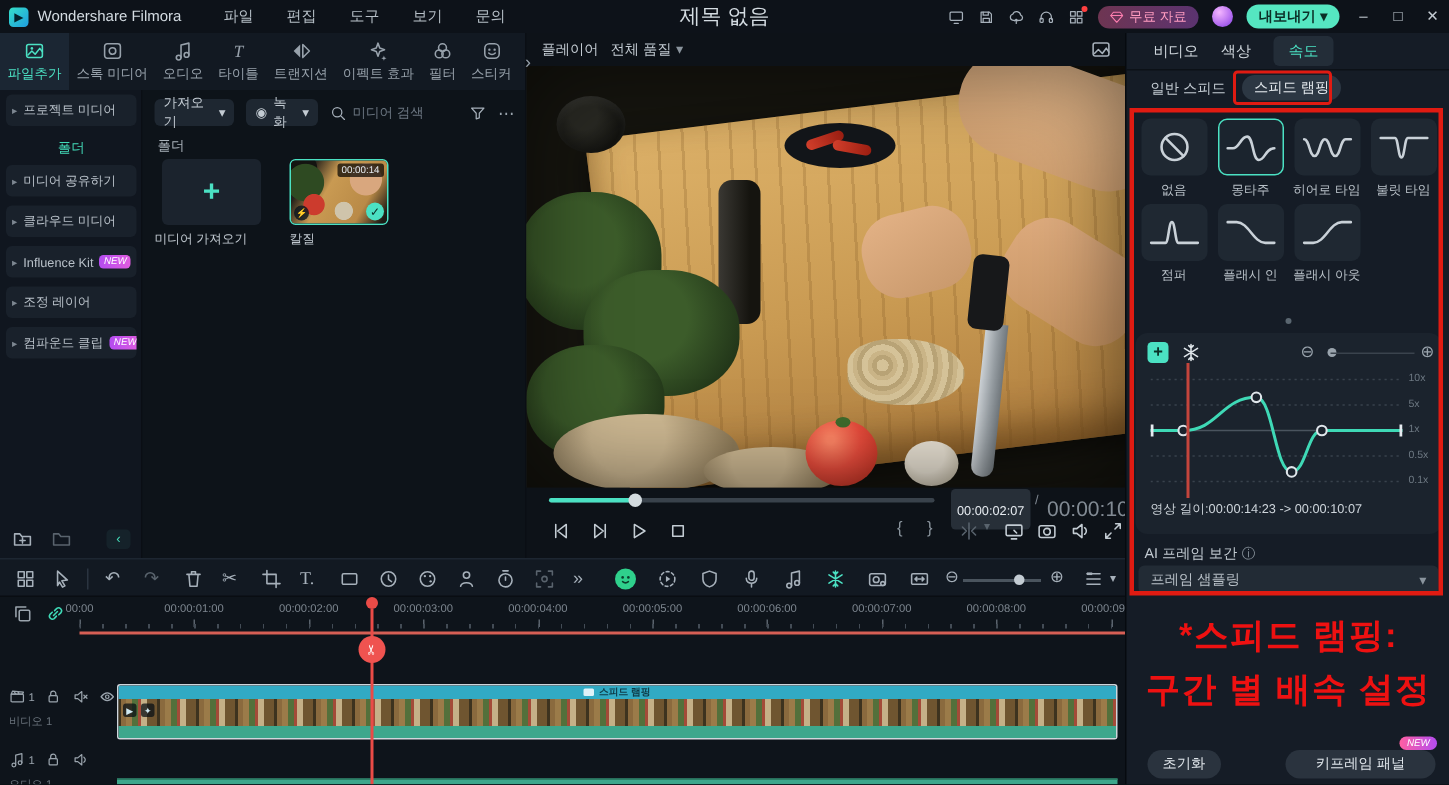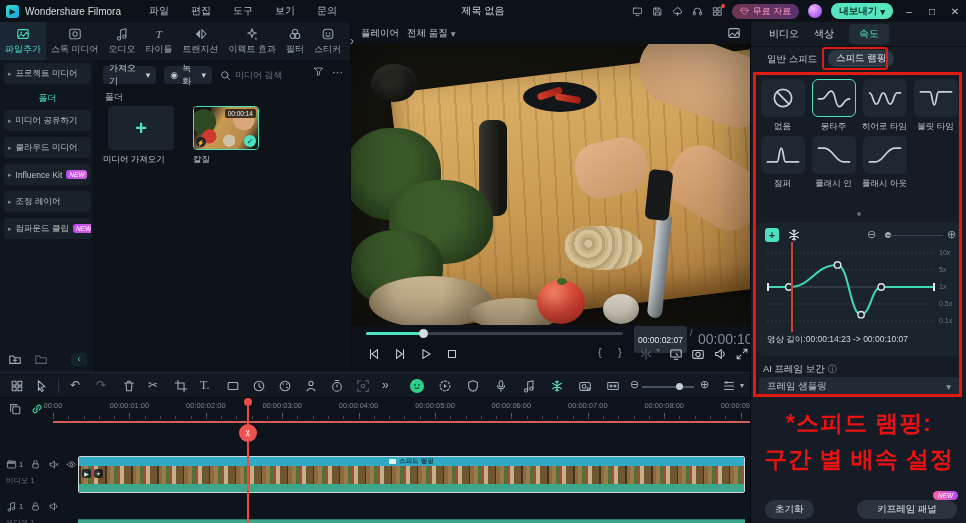--- a/index.html
+++ b/index.html
@@ -11,21 +11,21 @@
   .ic { display:inline-flex; align-items:center; justify-content:center; width:14px; height:14px; color:#a6b0ba; flex:0 0 auto; }
   .ic svg { width:100%; height:100%; }
   .ic-sm { width:11px; height:11px; }
 
   
   #titlebar { left:0; top:0; width:966px; height:22px; background:#0d1219; display:flex; align-items:center; z-index:50; }
   .logo { width:13px; height:13px; border-radius:3px; margin-left:6px; background:linear-gradient(135deg,#35e0c8,#1f9de0); display:flex; align-items:center; justify-content:center; color:#04222b; font-size:8px; }
   .appname { margin-left:6px; font-size:10px; color:#d4dce2; }
   .menus { margin-left:28px; display:flex; gap:22px; font-size:10px; color:#b6bfc7; }
   .menus span { cursor:default; }
-  .doc-title { position:absolute; left:50%; transform:translateX(-50%); font-size:10px; color:#d4dce2; }
+  .doc-title { position:absolute; left:50%; transform:translateX(-50%); font-size:14px; color:#d4dce2; }
   .tb-right { position:absolute; right:4px; display:flex; align-items:center; gap:9px; }
   .pill-free { height:15px; padding:0 8px; border-radius:8px; background:linear-gradient(90deg,#6e3552,#5b3370); display:flex; align-items:center; gap:4px; color:#ff9cc0; font-size:9px; }
   .pill-free .ic { width:9px; height:9px; color:#ff7fb1; }
   .avatar { width:14px; height:14px; border-radius:50%; background:radial-gradient(circle at 35% 30%,#f4b6ff,#b46cf0 60%,#7c3ee0); }
   .btn-export { height:16px; padding:0 8px; border-radius:9px; background:#55e6c1; color:#0b2f27; font-size:9.5px; font-weight:bold; display:flex; align-items:center; gap:3px; }
   .wctrl { font-size:10px; color:#c3cbd2; width:14px; text-align:center; }
   .grid-dot { position:relative; }
   .grid-dot::after { content:""; position:absolute; right:-2px; top:-2px; width:4px; height:4px; border-radius:50%; background:#ff4040; }
 
   
@@ -40,21 +40,21 @@
   #sidebar { left:0; top:60px; width:95px; height:312px; background:#10161f; border-right:1px solid #0a0e14; }
   .side-item { position:absolute; left:4px; width:87px; height:21px; background:#19212b; border-radius:4px; display:flex; align-items:center; gap:4px; padding:0 4px; font-size:8.5px; color:#b9c1c9; white-space:nowrap; overflow:hidden; }
   .side-item .caret { color:#7d8791; font-size:7px; }
   .side-child { position:absolute; left:0; width:95px; text-align:center; font-size:9px; color:#43dcb9; }
   .badge-new { background:linear-gradient(90deg,#b44cf0,#e05ce0); color:#fff; font-size:6.5px; padding:1px 3px; border-radius:3px; font-style:italic; }
   .side-bottom { position:absolute; left:0; bottom:6px; width:95px; display:flex; align-items:center; padding:0 8px; gap:12px; }
   .collapse-btn { margin-left:auto; width:16px; height:13px; background:#15222a; border-radius:3px; color:#43dcb9; display:flex; align-items:center; justify-content:center; font-size:9px; }
 
   
   #media { left:95px; top:60px; width:255px; height:312px; background:#0d1319; }
-  .m-controls { position:absolute; left:8px; top:6px; width:240px; height:18px; display:flex; gap:8px; }
+  .m-controls { position:absolute; left:8px; top:6px; width:240px; height:18px; display:flex; align-items:center; gap:8px; }
   .m-pill { height:18px; background:#1e2731; border-radius:4px; display:flex; align-items:center; gap:4px; padding:0 6px; font-size:9px; color:#c3cbd2; }
   .m-search { display:flex; align-items:center; gap:4px; flex:1; }
   .m-search input { background:transparent; border:none; outline:none; color:#9aa4ad; font-size:9px; width:70px; font-family:inherit; }
   .m-search input::placeholder { color:#6b7681; }
   .m-folder-label { position:absolute; left:10px; top:31px; font-size:9px; color:#aab3bb; }
   .tile { position:absolute; top:46px; width:66px; height:44px; border-radius:4px; }
   .tile-import { left:13px; background:#1b232d; display:flex; align-items:center; justify-content:center; color:#4be1c3; font-size:20px; font-weight:bold; }
   .tile-clip { left:98px; border:1.5px solid #4be1c3; overflow:hidden; }
   .tile-label { position:absolute; top:94px; font-size:8.5px; color:#c3cbd2; }
   .food-thumb { width:100%; height:100%;

